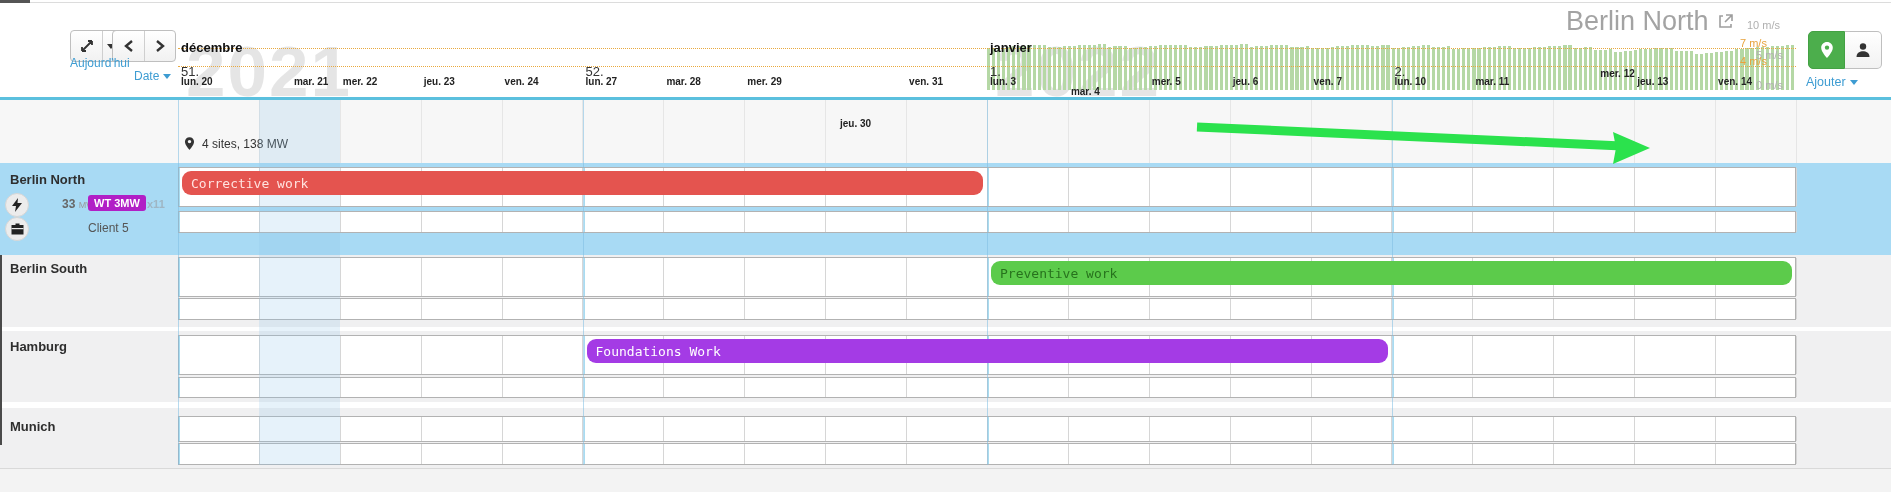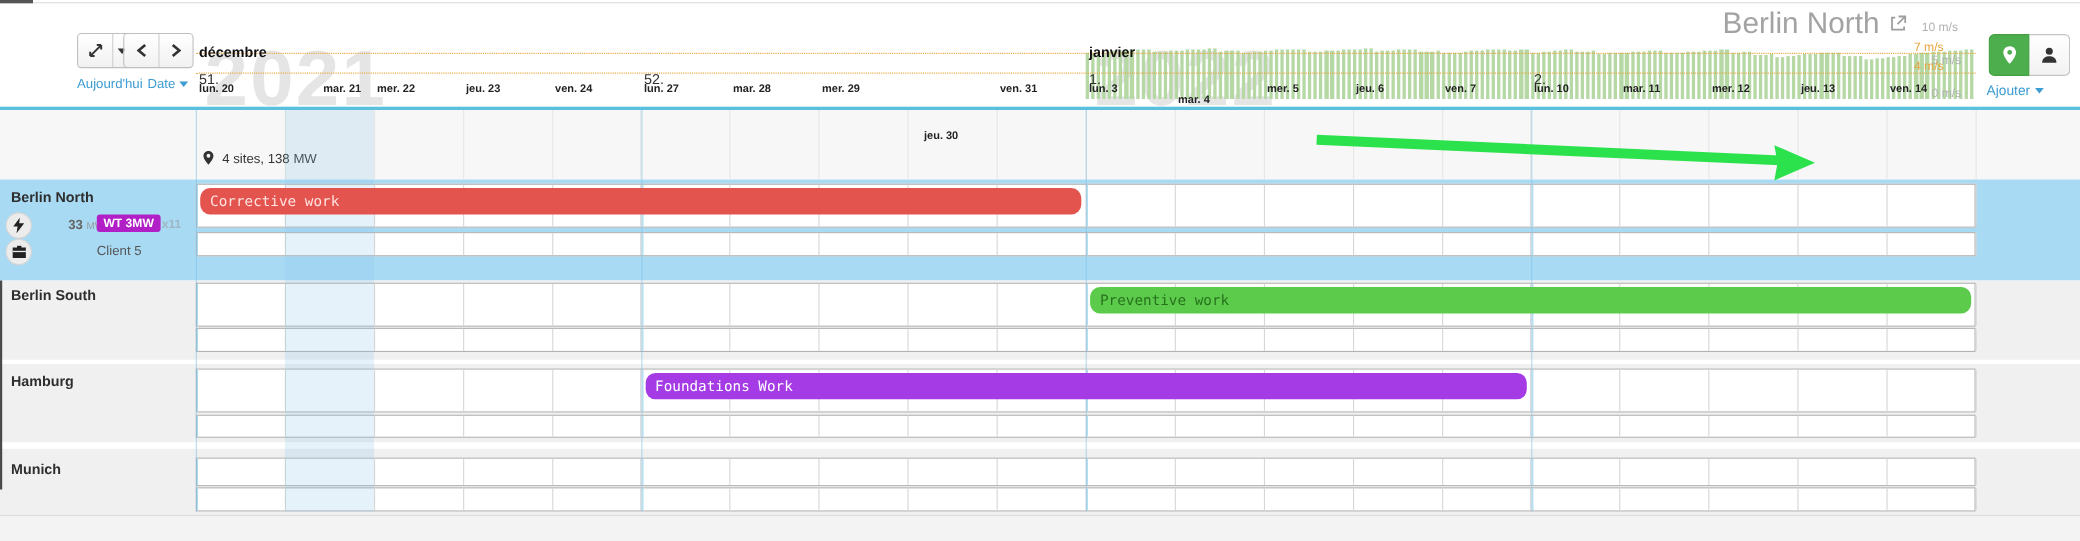--- a/index.html
+++ b/index.html
@@ -89,21 +89,21 @@
               <path d="M8 1 L2 6 L8 11" stroke="#333" stroke-width="2.4" fill="none"></path>
             </svg>
         </button>
           <button class="tb-btn">
           <svg width="9" height="12" viewBox="0 0 9 12">
               <path d="M1 1 L7 6 L1 11" stroke="#333" stroke-width="2.4" fill="none"></path>
             </svg>
         </button>
       </span>
     </div>
-    <a class="abs link" style="left:70px;top:69px;">Aujourd'hui</a>
+    <a class="abs link" style="left:70px;top:56px;">Aujourd'hui</a>
     <a class="abs link" style="left:134px;top:69px;"><span>Date</span><span class="caret"></span></a>
 
     <div class="abs big-title">
       <span>Berlin North</span>
       <svg width="17" height="17" viewBox="0 0 17 17">
         <path d="M6 3 H3 V14 H14 V11" stroke="#9e9e9e" stroke-width="1.6" fill="none"></path>
         <path d="M9 2 H15 V8 M15 2 L8 9" stroke="#9e9e9e" stroke-width="1.6" fill="none"></path>
       </svg>
     </div>
 
@@ -141,21 +141,21 @@
         <div class="abs day-lbl" style="left: 747.3px; top: 76px;">mer. 29</div>
         <div class="abs day-lbl" style="left: 840px; top: 76px; margin-top: 42px;">jeu. 30</div>
         <div class="abs day-lbl" style="left: 909.1px; top: 76px;">ven. 31</div>
         <div class="abs day-lbl" style="left: 990px; top: 76px;">lun. 3</div>
         <div class="abs day-lbl" style="left: 1070.9px; top: 76px; margin-top: 10px;">mar. 4</div>
         <div class="abs day-lbl" style="left: 1151.8px; top: 76px;">mer. 5</div>
         <div class="abs day-lbl" style="left: 1232.7px; top: 76px;">jeu. 6</div>
         <div class="abs day-lbl" style="left: 1313.6px; top: 76px;">ven. 7</div>
         <div class="abs day-lbl" style="left: 1394.5px; top: 76px;">lun. 10</div>
         <div class="abs day-lbl" style="left: 1475.4px; top: 76px;">mar. 11</div>
-        <div class="abs day-lbl" style="left: 1556.3px; top: 76px;">mer. 12</div>
+        <div class="abs day-lbl" style="left: 1556.3px; top: 68px; padding-left: 44px;">mer. 12</div>
         <div class="abs day-lbl" style="left: 1637.2px; top: 76px;">jeu. 13</div>
         <div class="abs day-lbl" style="left: 1718.1px; top: 76px;">ven. 14</div>
         <div class="wind-bar" style="left: 987px; width: 3.13488px; height: 41.58px; bottom: 10px;"></div>
         <div class="wind-bar" style="left: 992.056px; width: 3.13488px; height: 41.88px; bottom: 10px;"></div>
         <div class="wind-bar" style="left: 997.112px; width: 3.13488px; height: 42.18px; bottom: 10px;"></div>
         <div class="wind-bar" style="left: 1002.17px; width: 3.13488px; height: 42.48px; bottom: 10px;"></div>
         <div class="wind-bar" style="left: 1007.23px; width: 3.13488px; height: 43.38px; bottom: 10px;"></div>
         <div class="wind-bar" style="left: 1012.28px; width: 3.13488px; height: 43.68px; bottom: 10px;"></div>
         <div class="wind-bar" style="left: 1017.34px; width: 3.13488px; height: 43.98px; bottom: 10px;"></div>
         <div class="wind-bar" style="left: 1022.39px; width: 3.13488px; height: 44.28px; bottom: 10px;"></div>

